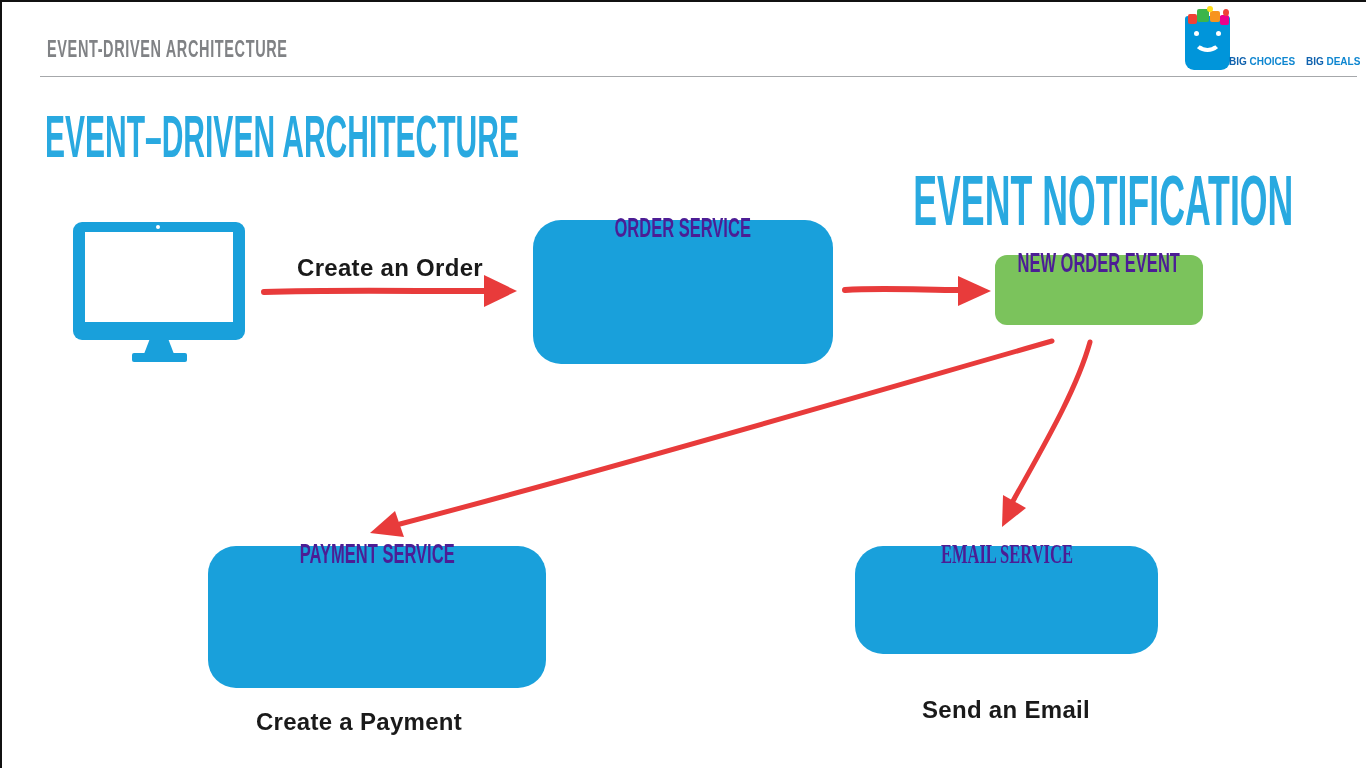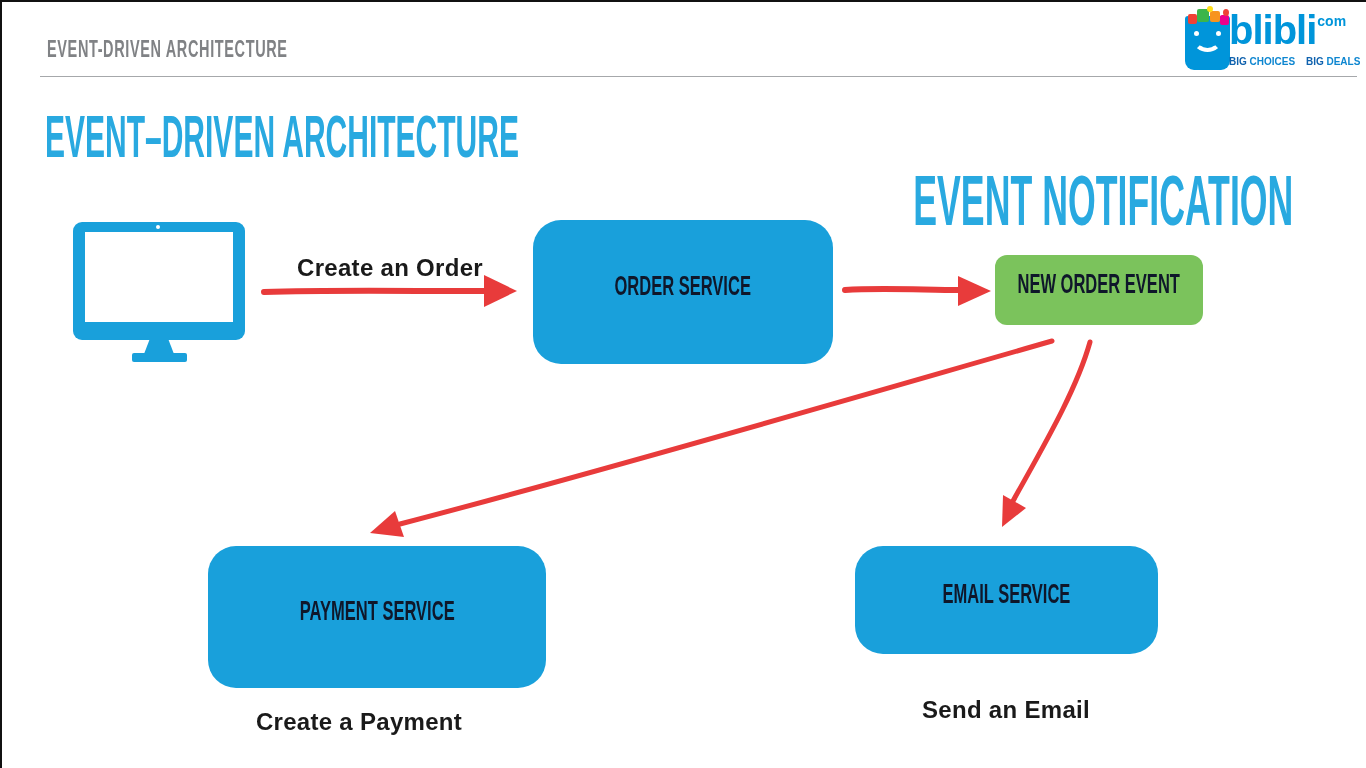--- a/index.html
+++ b/index.html
@@ -71,33 +71,33 @@
   .monitor { position:absolute; left:73px; top:222px; width:172px; height:140px; }
   .monitor .body { position:absolute; left:0; top:0; width:172px; height:118px; background:#19a0db; border-radius:9px; }
   .monitor .screen { position:absolute; left:12px; top:10px; width:148px; height:90px; background:#fff; }
   .monitor .camera { position:absolute; left:83px; top:3px; width:4px; height:4px; border-radius:50%; background:#fff; }
   .monitor .neck { position:absolute; left:71px; top:118px; width:30px; height:14px; background:#19a0db;
                    clip-path:polygon(18% 0, 82% 0, 100% 100%, 0 100%); }
   .monitor .base { position:absolute; left:59px; top:131px; width:55px; height:9px; background:#19a0db; border-radius:2px; }
 
   
   .node {
-    position:absolute; display:flex; align-items:center; justify-content:center;
-    color:#0f172a;
+    position:absolute; display:flex; align-items:flex-start; justify-content:center;
+    color:#4c1d95;
   }
   .node-blue { background:#19a0db; border-radius:28px; }
   .node-green { background:#7bc35c; border-radius:12px; }
   .node-label {
     font-size:28px; font-weight:bold; white-space:nowrap; line-height:1;
     transform:scaleX(0.59) translateY(-6px);
   }
   .node-order   { left:533px; top:220px; width:300px; height:144px; }
   .node-event   { left:995px; top:255px; width:208px; height:70px;  }
   .node-payment { left:208px; top:546px; width:338px; height:142px; }
-  .node-email   { left:855px; top:546px; width:303px; height:108px; }
+  .node-email   { left:855px; top:546px; width:303px; height:108px;font-family:Liberation Serif, serif; }
 
   
   .edge-label {
     position:absolute; font-size:24px; font-weight:bold; color:#1a1a1a;
     text-align:center; letter-spacing:0.3px; white-space:nowrap;
   }
   .lbl-create-order   { left:263px; width:254px; top:254px; }
   .lbl-create-payment { left:209px; width:300px; top:708px; }
   .lbl-send-email     { left:856px; width:300px; top:696px; }
 
@@ -117,21 +117,20 @@
     <span class="gift g1"></span>
     <span class="gift g2"></span>
     <span class="gift g3"></span>
     <span class="gift g4"></span>
     <span class="gift g5"></span>
     <span class="gift g6"></span>
     <span class="eye l"></span>
     <span class="eye r"></span>
     <span class="smile"></span>
   </div>
-  <div class="logo-word"><span>blibli</span><sup>com</sup></div>
   <div class="logo-tagline">
     <span class="big">BIG</span>
     <span>CHOICES</span><span class="gap"></span>
     <span class="big">BIG</span>
     <span>DEALS</span>
   </div>
 </div>
 
 <div class="slide-title">EVENT–DRIVEN ARCHITECTURE</div>
 <div class="section-title">EVENT NOTIFICATION</div>

